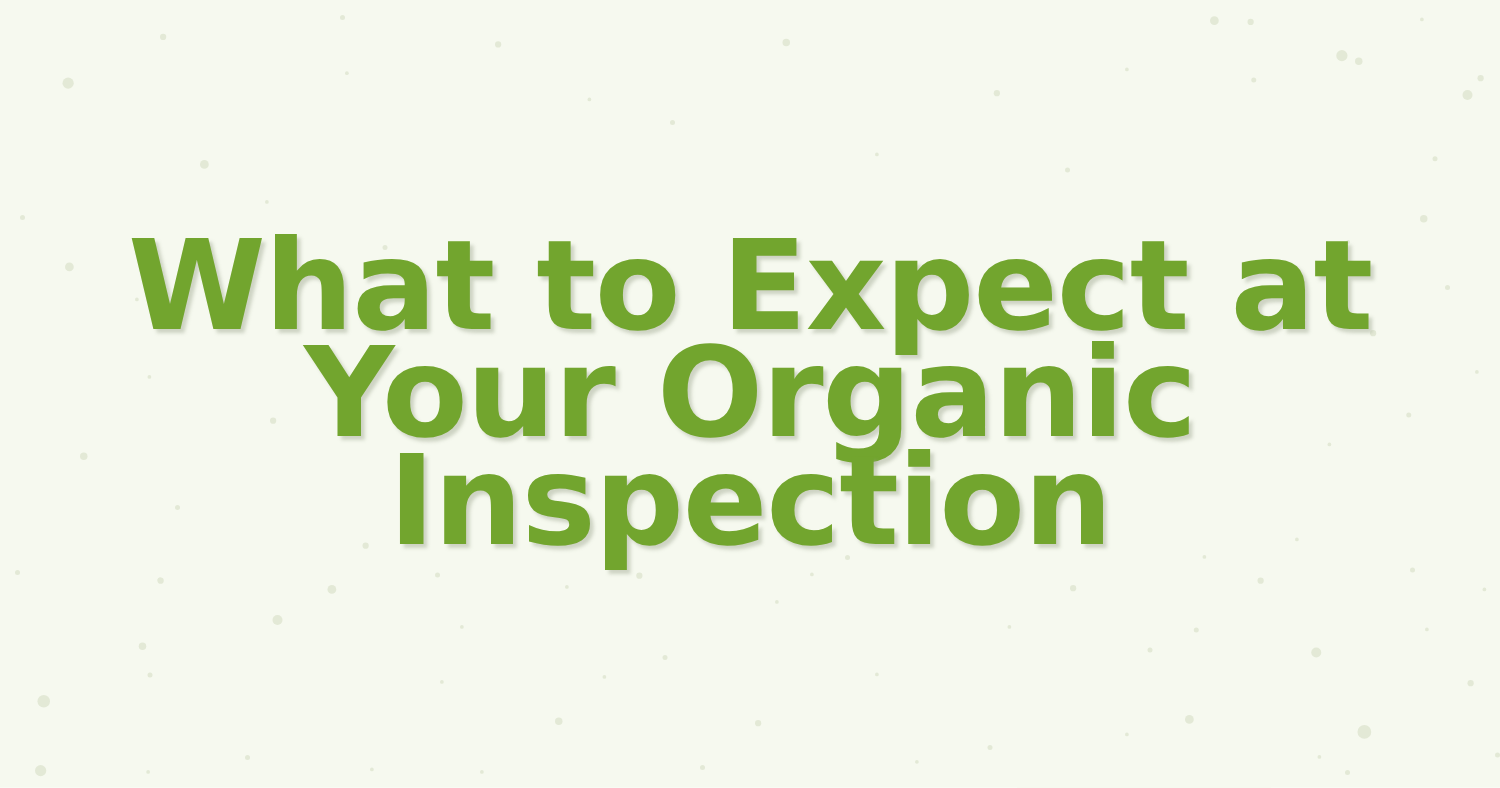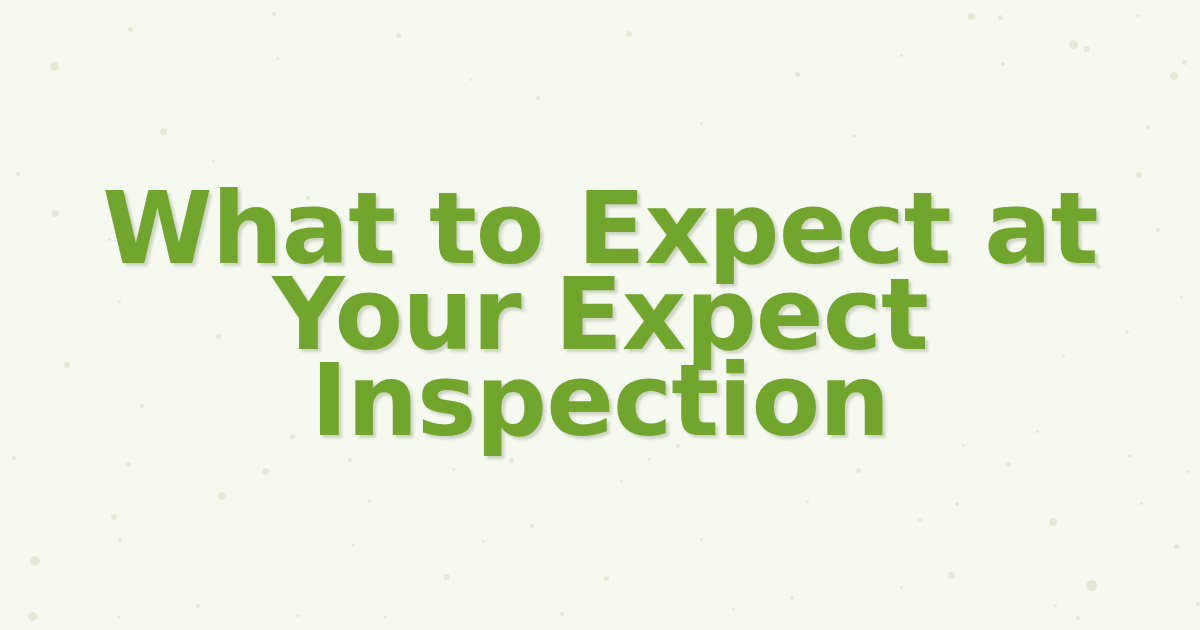--- a/index.html
+++ b/index.html
@@ -157,17 +157,17 @@
       <span class="speckle" style="left: 560px; top: 612px; width: 4px; height: 4px; background-color: rgb(227, 233, 214);"></span>
       <span class="speckle" style="left: 732px; top: 608px; width: 3px; height: 3px; background-color: rgb(227, 233, 214);"></span>
       <span class="speckle" style="left: 648px; top: 458px; width: 3px; height: 3px; background-color: rgb(227, 233, 214);"></span>
       <span class="speckle" style="left: 196px; top: 604px; width: 4px; height: 4px; background-color: rgb(227, 233, 214);"></span>
       <span class="speckle" style="left: 352px; top: 544px; width: 3px; height: 3px; background-color: rgb(227, 233, 214);"></span>
       <span class="speckle" style="left: 482px; top: 540px; width: 3px; height: 3px; background-color: rgb(227, 233, 214);"></span>
     </div>
 
   <div class="title-block">
     <h1 class="banner-title" style="color: rgb(114, 165, 46);"><span>What to Expect at</span>
-<span>Your Expect</span>
+<span>Your Organic</span>
 <span>Inspection</span></h1>
   </div>
 
 </div>
 
 </body></html>

